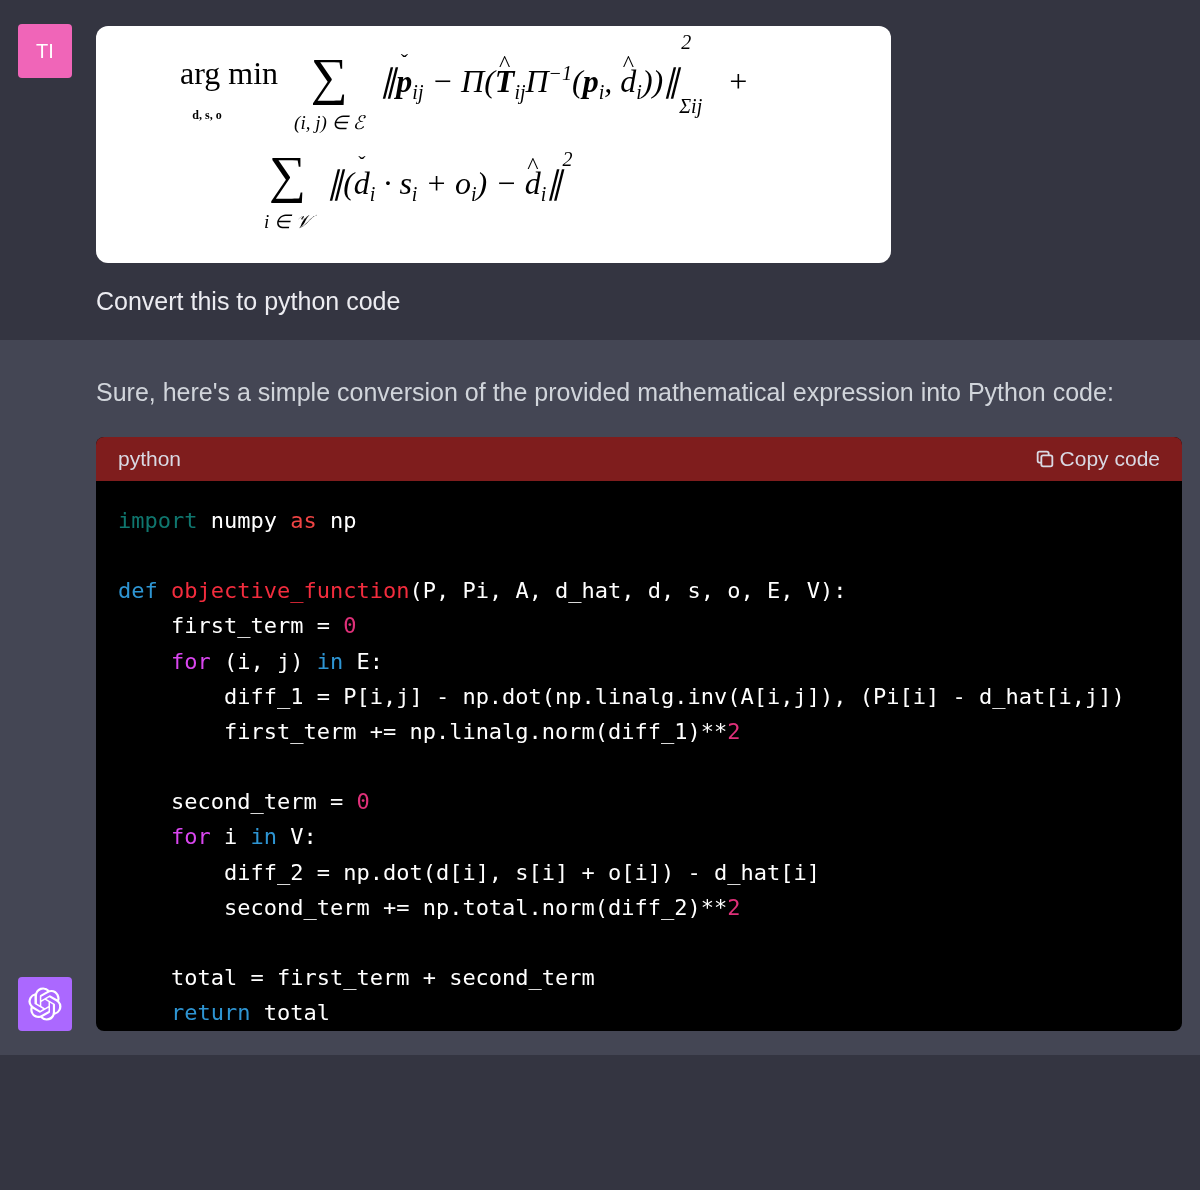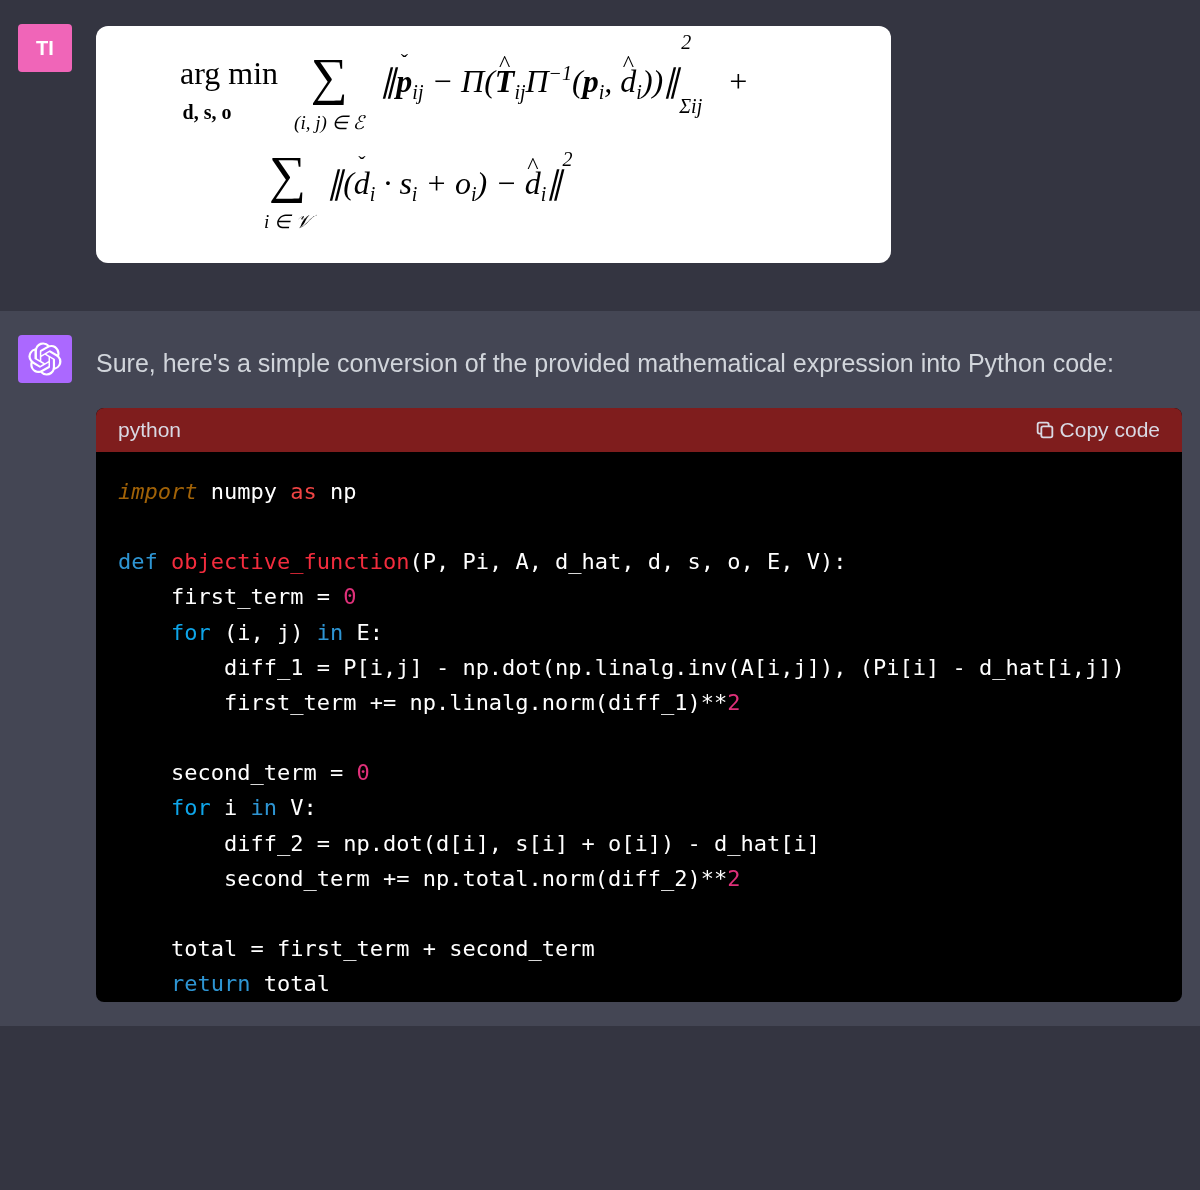--- a/index.html
+++ b/index.html
@@ -14,30 +14,31 @@
     .message-row {
       display: flex;
       padding: 24px 18px;
       gap: 24px;
     }
     .user-row {
       background: #343541;
     }
     .assistant-row {
       background: #444654;
+      align-items: flex-end;
     }
     .avatar {
       width: 54px;
-      height: 48px;
+      height: 54px;
       border-radius: 4px;
       display: flex;
       align-items: center;
       justify-content: center;
       font-size: 20px;
-      font-weight: 700;
+      font-weight: 400;
       flex-shrink: 0;
     }
     .user-avatar {
       background: #f065b8;
       color: #fff;
     }
     .assistant-avatar {
       background: #ab68ff;
       color: #fff;
     }
@@ -69,21 +70,21 @@
     }
     .argmin {
       display: inline-block;
       text-align: center;
     }
     .argmin-top {
       font-size: 32px;
       margin-left: 44px;
     }
     .argmin-bottom {
-      font-size: 20px;
+      font-size: 12px;
       font-weight: bold;
       margin-top: 2px;
     }
     .sum-block {
       display: inline-block;
       text-align: center;
       vertical-align: middle;
     }
     .sum-sym {
       font-size: 52px;
@@ -146,24 +147,24 @@
     }
     .code-body {
       padding: 22px 22px 0 22px;
       font-family: 'Menlo', 'Consolas', monospace;
       font-size: 22px;
       line-height: 1.6;
       color: #fff;
       white-space: pre;
       overflow: hidden;
     }
-    .kw-import { color: #a16207; font-style: italic; }
+    .kw-import { color: #0f766e; }
     .kw-as { color: #ef4444; }
     .kw-def { color: #2e95d3; }
-    .kw-for { color: #0ea5e9; }
+    .kw-for { color: #d946ef; }
     .kw-in { color: #2e95d3; }
     .kw-return { color: #2e95d3; }
     .fn-name { color: #f22c3d; }
     .num { color: #df3079; }
   </style>
 </head>
 <body>
 
 <div class="message-row user-row">
   <div class="avatar user-avatar">
@@ -187,20 +188,21 @@
       <div class="eq-row" style="margin-left:128px;margin-top:18px;">
         <span class="sum-block">
           <span class="sum-sym">∑</span><br>
           <span class="sum-sub">i ∈ 𝒱</span>
         </span>
         <span class="math-body" style="padding-top:10px;">
           <span>∥(<span class="hat-wrap"><span class="check">ˇ</span><i>d</i></span><span class="sub"><i>i</i></span> · <i>s</i><span class="sub"><i>i</i></span> + <i>o</i><span class="sub"><i>i</i></span>) − <span class="hat-wrap"><span class="hat">^</span><i>d</i></span><span class="sub"><i>i</i></span>∥<span class="sup" style="position:relative;top:-16px;">2</span></span>
         </span>
       </div>
     </div>
+    <div class="user-text">Convert this to python code</div>
   </div>
 </div>
 
 <div class="message-row assistant-row">
   <div class="avatar assistant-avatar">
     <svg viewBox="0 0 41 41" fill="none">
         <path d="M37.532 16.87a9.963 9.963 0 0 0-.856-8.184 10.078 10.078 0 0 0-10.855-4.835A9.964 9.964 0 0 0 18.306.5a10.079 10.079 0 0 0-9.614 6.977 9.967 9.967 0 0 0-6.664 4.834 10.08 10.08 0 0 0 1.24 11.817 9.965 9.965 0 0 0 .856 8.185 10.079 10.079 0 0 0 10.855 4.835 9.965 9.965 0 0 0 7.516 3.35 10.078 10.078 0 0 0 9.617-6.981 9.967 9.967 0 0 0 6.663-4.834 10.079 10.079 0 0 0-1.243-11.813ZM22.498 37.886a7.474 7.474 0 0 1-4.799-1.735c.061-.33.168-.91.237-.134l7.964-4.6a1.294 1.294 0 0 0 .655-1.134V19.054l3.366 1.944a.12.12 0 0 1 .066.092v9.299a7.505 7.505 0 0 1-7.49 7.496ZM6.392 31.006a7.471 7.471 0 0 1-.894-5.023c.6.036.162.099.237.141l7.964 4.6a1.297 1.297 0 0 0 1.308 0l9.724-5.614v3.888a.12.12 0 0 1-.48.103l-8.051 4.649a7.504 7.504 0 0 1-10.24-2.744ZM4.297 13.62A7.469 7.469 0 0 1 8.2 10.333c0 .068-.4.19-.4.274v9.201a1.294 1.294 0 0 0 .654 1.132l9.723 5.614-3.366 1.944a.12.12 0 0 1-.114.01L7.04 23.856a7.504 7.504 0 0 1-2.743-10.237Zm27.658 6.437-9.724-5.615 3.367-1.943a.121.121 0 0 1 .113-.01l8.052 4.648a7.498 7.498 0 0 1-1.158 13.528v-9.476a1.293 1.293 0 0 0-.65-1.132Zm3.35-5.043c-.059-.037-.162-.099-.236-.141l-7.965-4.6a1.298 1.298 0 0 0-1.308 0l-9.723 5.614v-3.888a.12.12 0 0 1 .048-.103l8.05-4.645a7.497 7.497 0 0 1 11.135 7.763Zm-21.063 6.929-3.367-1.944a.12.12 0 0 1-.065-.092v-9.299a7.497 7.497 0 0 1 12.293-5.756 6.94 6.94 0 0 0-.236.134l-7.965 4.6a1.294 1.294 0 0 0-.654 1.132l-.006 11.225Zm1.829-3.943 4.33-2.501 4.332 2.5v5l-4.331 2.5-4.331-2.5V18Z" fill="currentColor"></path>
       </svg>
   </div>
   <div class="message-content">

